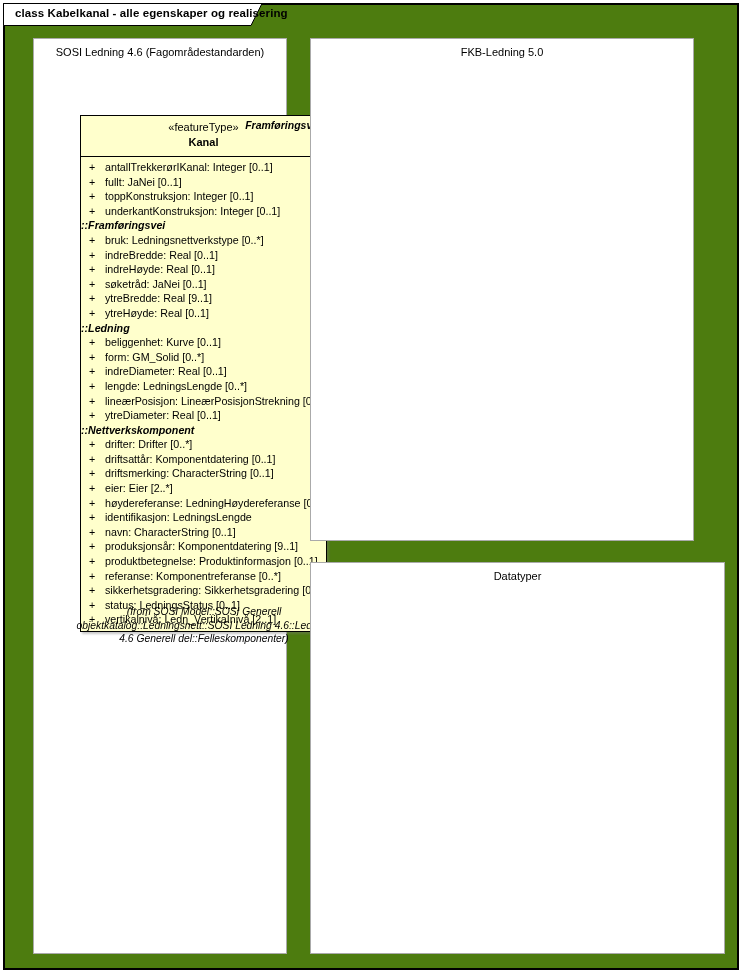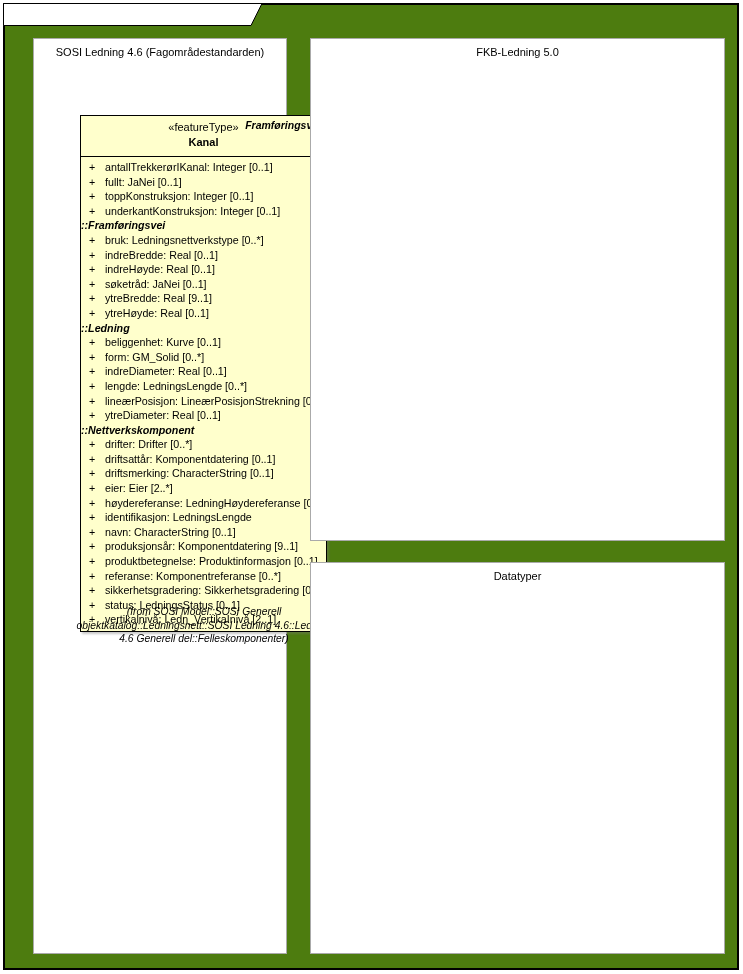--- a/index.html
+++ b/index.html
@@ -65,21 +65,21 @@
     position: absolute;
     left: 0;
     right: 0;
     top: 7px;
     text-align: center;
     font-size: 11px;
     color: #000000;
   }
 
   #package-sosi  { left: 28px;  top: 33px;  width: 254px; height: 916px; }
-  #package-fkb   { left: 305px; top: 33px;  width: 415px; height: 503px; }
+  #package-fkb   { left: 305px; top: 33px;  width: 384px; height: 503px; }
   #package-datatyper { left: 305px; top: 557px; width: 415px; height: 392px; padding-left: 20px; }
 
   
   .umlclass {
     position: absolute;
     box-sizing: border-box;
     border: 1px solid #000000;
     box-shadow: 2px 2px 2px rgba(120,120,120,0.40);
   }
   .umlclass .section {
@@ -307,13 +307,14 @@
     <div class="package-title">Datatyper</div>
 
   </div>
 
 </div>
 
 <div id="title-tab">
   <svg class="tab-bg" viewBox="0 0 272 23" preserveAspectRatio="none">
     <path d="M0.5,0.5 L259,0.5 L248,22.5 L0.5,22.5 Z" fill="#ffffff" stroke="#000000" stroke-width="1"></path>
   </svg>
+  <div class="tab-label">class Kabelkanal - alle egenskaper og realisering</div>
 </div>
 
 </body></html>

